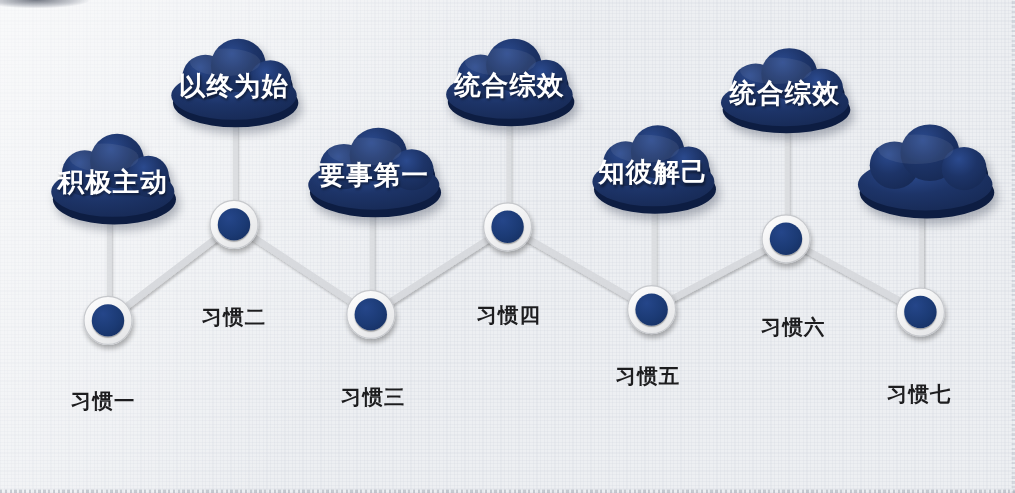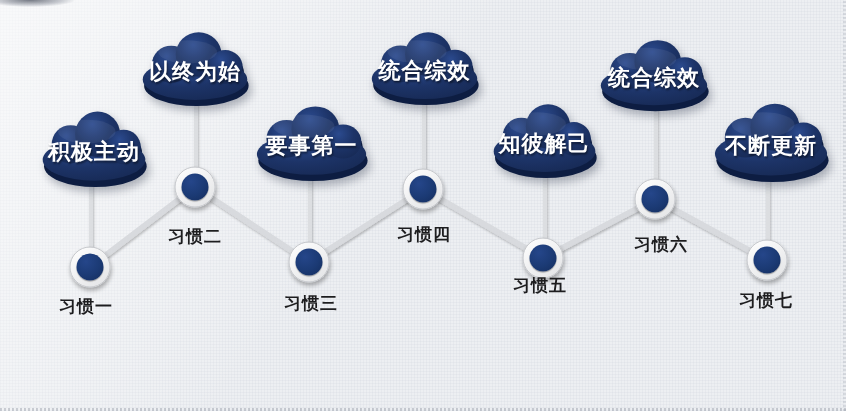--- a/index.html
+++ b/index.html
@@ -61,21 +61,21 @@
     background:radial-gradient(circle at 35% 30%, #25468a 0%, #1b3a74 55%, #142c5c 100%);
     box-shadow:0 1px 1px rgba(0,0,0,.35);
   }
   .node-1{left:90px;top:267px;} .node-2{left:195px;top:187px;}
   .node-3{left:309px;top:262px;} .node-4{left:423px;top:189px;}
   .node-5{left:543px;top:258px;} .node-6{left:655px;top:199px;}
   .node-7{left:767px;top:260px;}
 
   .nlabel{
     position:absolute;z-index:3;transform:translateX(-50%);
-    font-size:17px;font-weight:bold;color:#1d1d1f;letter-spacing:1px;white-space:nowrap;
+    font-size:17px;font-weight:bold;color:#1d1d1f;letter-spacing:1px;white-space:nowrap;margin-top:28px;
   }
   .nlabel-1{left:86px;top:295px;}  .nlabel-2{left:195px;top:225px;}
   .nlabel-3{left:311px;top:292px;} .nlabel-4{left:424px;top:223px;}
   .nlabel-5{left:540px;top:274px;font-family:Liberation Mono, monospace;} .nlabel-6{left:661px;top:233px;}
   .nlabel-7{left:766px;top:289px;}
 
   .diagram-title{
     position:absolute;z-index:3;left:426px;top:364px;transform:translateX(-50%);
     font-size:17px;color:#3c3e42;letter-spacing:1px;white-space:nowrap;
   }
@@ -234,21 +234,20 @@
           <circle cx="93" cy="45" r="19"></circle>
       </g>
       <g fill="url(#cloudBody)">
         <ellipse cx="60" cy="59" rx="57" ry="23"></ellipse>
           <circle cx="34" cy="42" r="21"></circle>
           <circle cx="64" cy="31" r="25"></circle>
           <circle cx="93" cy="45" r="19"></circle>
       </g>
       <ellipse cx="52" cy="28" rx="32" ry="13" fill="#ffffff" opacity="0.07"></ellipse>
     </svg>
-    <div class="cloud-text">不断更新</div>
   </div>
 
   <div class="node node-1">
       <div class="node-inner"></div>
     </div>
   <div class="node node-2">
       <div class="node-inner"></div>
     </div>
   <div class="node node-3">
       <div class="node-inner"></div>

